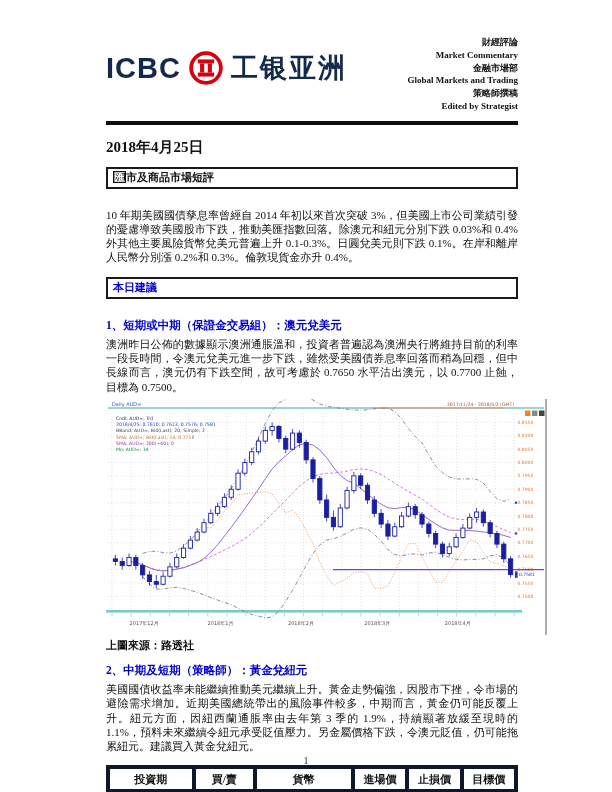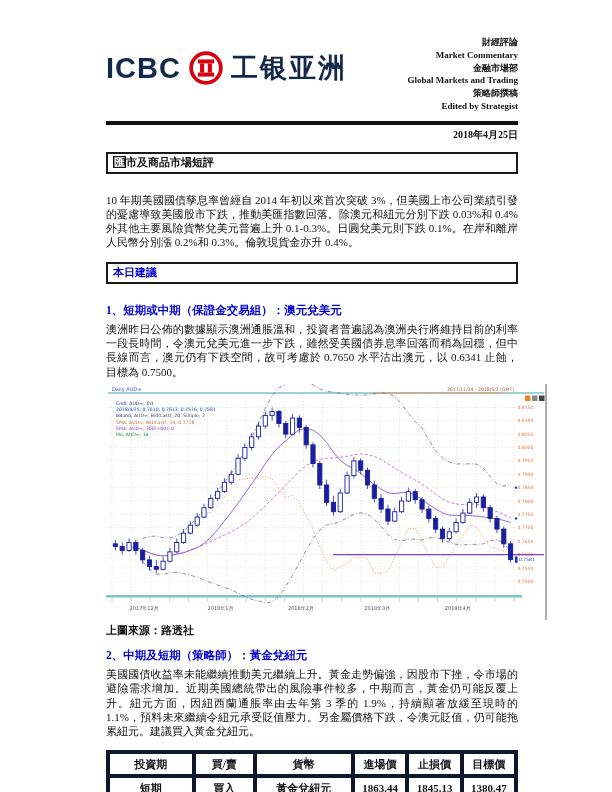--- a/index.html
+++ b/index.html
@@ -12,21 +12,21 @@
   
   .header-row{display:flex;justify-content:space-between;align-items:flex-start;margin-top:36px;}
   .logo{display:flex;align-items:center;gap:7px;margin-top:14px;}
   .logo-icbc{font-family:"Liberation Sans","DejaVu Sans",sans-serif;font-weight:bold;
     font-size:29px;color:#13294b;letter-spacing:1px;}
   .logo-emblem{width:36px;height:36px;}
   .logo-cn{font-family:Liberation Serif, serif;font-weight:bold;
     font-size:27px;color:#13294b;letter-spacing:2px;}
   .header-right{text-align:right;font-size:9px;font-weight:bold;line-height:1.42;color:#111;}
   .rule{border-top:4px solid #101010;margin-top:8px;}
-  .date{text-align:right;font-weight:bold;font-size:10px;margin:3px 0 10px;}
+  .date{font-weight:bold;font-size:15px;margin:13px 0 10px;}
   
   .secbox{border:2px solid #1a1a1a;padding:1px 5px 2px;font-weight:bold;font-size:11px;margin:0 0 19px;}
   .secbox .inv{background:#101010;color:#fff;padding:0 1px;}
   .secbox.blue span{color:#0000cc;}
   .body-par{font-size:11px;line-height:14.3px;text-align:justify;margin:4px 0 12px;}
   .idea-h{color:#0000cc;font-weight:bold;font-size:11.5px;margin:10px 0 1px;}
   
   .chart-wrap{margin-left:-28px;width:470px;height:238px;position:relative;background:#fff;}
   .caption{font-size:11px;font-weight:bold;margin:1px 0 6px;}
   
@@ -69,21 +69,21 @@
   <div class="secbox">
     <span class="inv">匯</span><span>市及商品市場短評</span>
   </div>
   <p class="body-par">10 年期美國國債孳息率曾經自 2014 年初以來首次突破 3%，但美國上市公司業績引發的憂慮導致美國股市下跌，推動美匯指數回落。除澳元和紐元分別下跌 0.03%和 0.4%外其他主要風險貨幣兌美元普遍上升 0.1-0.3%。日圓兌美元則下跌 0.1%。在岸和離岸人民幣分別漲 0.2%和 0.3%。倫敦現貨金亦升 0.4%。</p>
 
   <div class="secbox blue">
     <span>本日建議</span>
   </div>
 
   <div class="idea-h">1、短期或中期（保證金交易組）：澳元兌美元</div>
-  <p class="body-par" style="margin-bottom:5px;">澳洲昨日公佈的數據顯示澳洲通脹溫和，投資者普遍認為澳洲央行將維持目前的利率一段長時間，令澳元兌美元進一步下跌，雖然受美國債券息率回落而稍為回穩，但中長線而言，澳元仍有下跌空間，故可考慮於 0.7650 水平沽出澳元，以 0.6341 止蝕，目標為 0.7500。</p>
+  <p class="body-par" style="margin-bottom:5px;">澳洲昨日公佈的數據顯示澳洲通脹溫和，投資者普遍認為澳洲央行將維持目前的利率一段長時間，令澳元兌美元進一步下跌，雖然受美國債券息率回落而稍為回穩，但中長線而言，澳元仍有下跌空間，故可考慮於 0.7650 水平沽出澳元，以 0.7700 止蝕，目標為 0.7500。</p>
 
   <div class="chart-wrap">
     <svg id="chart-svg" width="470" height="238" viewBox="0 0 470 238">
         <line x1="34" y1="14" x2="34" y2="211" stroke="#c9c9c9" stroke-width="0.5" stroke-dasharray="1,2"></line>
         <line x1="53.15" y1="14" x2="53.15" y2="211" stroke="#c9c9c9" stroke-width="0.5" stroke-dasharray="1,2"></line>
         <line x1="72.3" y1="14" x2="72.3" y2="211" stroke="#c9c9c9" stroke-width="0.5" stroke-dasharray="1,2"></line>
         <line x1="91.44999999999999" y1="14" x2="91.44999999999999" y2="211" stroke="#c9c9c9" stroke-width="0.5" stroke-dasharray="1,2"></line>
         <line x1="110.6" y1="14" x2="110.6" y2="211" stroke="#c9c9c9" stroke-width="0.5" stroke-dasharray="1,2"></line>
         <line x1="129.75" y1="14" x2="129.75" y2="211" stroke="#c9c9c9" stroke-width="0.5" stroke-dasharray="1,2"></line>
         <line x1="148.9" y1="14" x2="148.9" y2="211" stroke="#c9c9c9" stroke-width="0.5" stroke-dasharray="1,2"></line>

